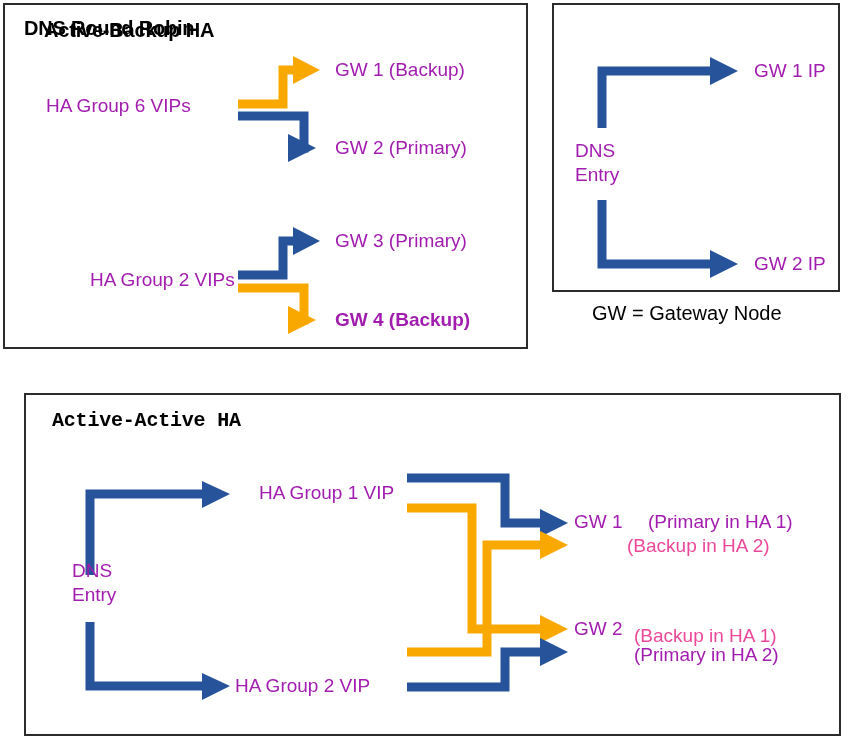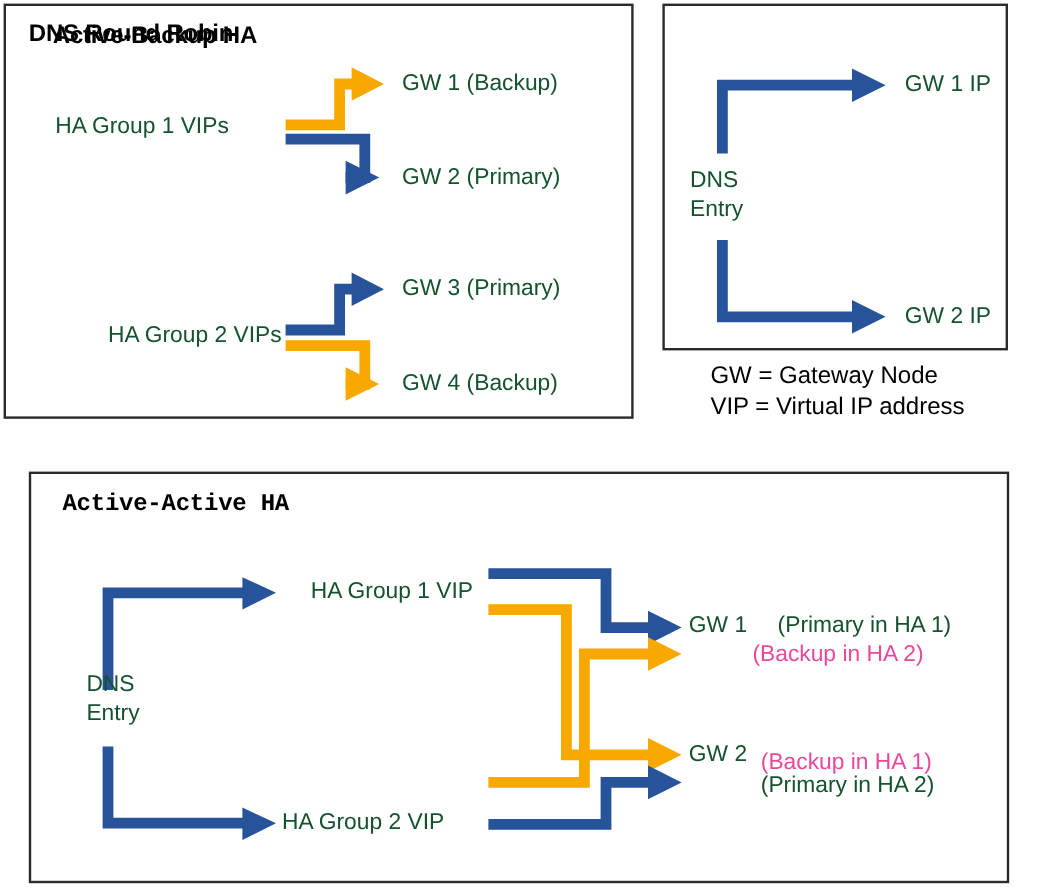--- a/index.html
+++ b/index.html
@@ -34,21 +34,21 @@
     white-space: nowrap;
     letter-spacing: -0.2px;
   }
   #title-active-backup { left: 44px; top: 19px; text-align: right; }
   #title-dns-rr        { left: 24px; top: 17px; }
   #title-active-active { left: 20px; top: 16px; }
 
   .node-label {
     position: absolute;
     font-size: 19px;
-    color: #14532d;
+    color: #a21caf;
     white-space: nowrap;
     line-height: 24px;
   }
   .blue-text { color: #ec4899; }
 
   .legend {
     position: absolute;
     font-size: 20px;
     line-height: 26px;
     color: #000000;
@@ -94,48 +94,47 @@
   <path class="wire-blue" d="M238,116 L304,116 L304,148 L288,148"></path>
   <polygon class="head-blue" points="288,134 316,148 288,162"></polygon>
 
   <path class="wire-blue" d="M238,275 L283,275 L283,241 L300,241"></path>
   <polygon class="head-blue" points="293,227 320,241 293,255"></polygon>
 
   <path class="wire-orange" d="M238,288 L304,288 L304,320 L288,320"></path>
   <polygon class="head-orange" points="288,306 316,320 288,334"></polygon>
 </svg>
 
-<div class="node-label" style="left:46px; top:94px;">HA Group 1 VIPs</div>
+<div class="node-label" style="left:46px; top:94px;">HA Group 6 VIPs</div>
 <div class="node-label" style="left:335px; top:58px;">GW 1 (Backup)</div>
 <div class="node-label" style="left:335px; top:136px;">GW 2 (Primary)</div>
 
 <div class="node-label" style="left:46px; top:268px;margin-left:44px;">HA Group 2 VIPs</div>
 <div class="node-label" style="left:335px; top:229px;">GW 3 (Primary)</div>
-<div class="node-label" style="left:335px; top:308px;">GW 4 (Backup)</div>
+<div class="node-label" style="left:335px; top:308px;font-weight:bold;">GW 4 (Backup)</div>
 
 <div class="panel" id="panel-dns-rr"></div>
 <div class="panel-title" id="title-dns-rr">DNS Round Robin</div>
 
 <svg class="wires" id="wires-dns-rr" width="864" height="741">
 
   <path class="wire-blue" d="M602,128 L602,71 L715,71"></path>
   <polygon class="head-blue" points="710,57 738,71 710,85"></polygon>
 
   <path class="wire-blue" d="M602,200 L602,264 L715,264"></path>
   <polygon class="head-blue" points="710,250 738,264 710,278"></polygon>
 </svg>
 
 <div class="node-label" style="left:575px; top:139px;">DNS</div>
 <div class="node-label" style="left:575px; top:163px;">Entry</div>
 <div class="node-label" style="left:754px; top:59px;">GW 1 IP</div>
 <div class="node-label" style="left:754px; top:252px;">GW 2 IP</div>
 
 <div class="legend" id="legend-block">
   <div>GW = Gateway Node</div>
-  <div>VIP = Virtual IP address</div>
 </div>
 
 <div class="panel" id="panel-active-active"></div>
 <div class="panel-title" id="title-active-active" style="left:52px; top:409px;font-family:Liberation Mono, monospace;">Active-Active HA</div>
 
 <svg class="wires" id="wires-active-active" width="864" height="741">
 
   <path class="wire-blue" d="M90,575 L90,494 L207,494"></path>
   <polygon class="head-blue" points="202,481 230,494 202,508"></polygon>
 

